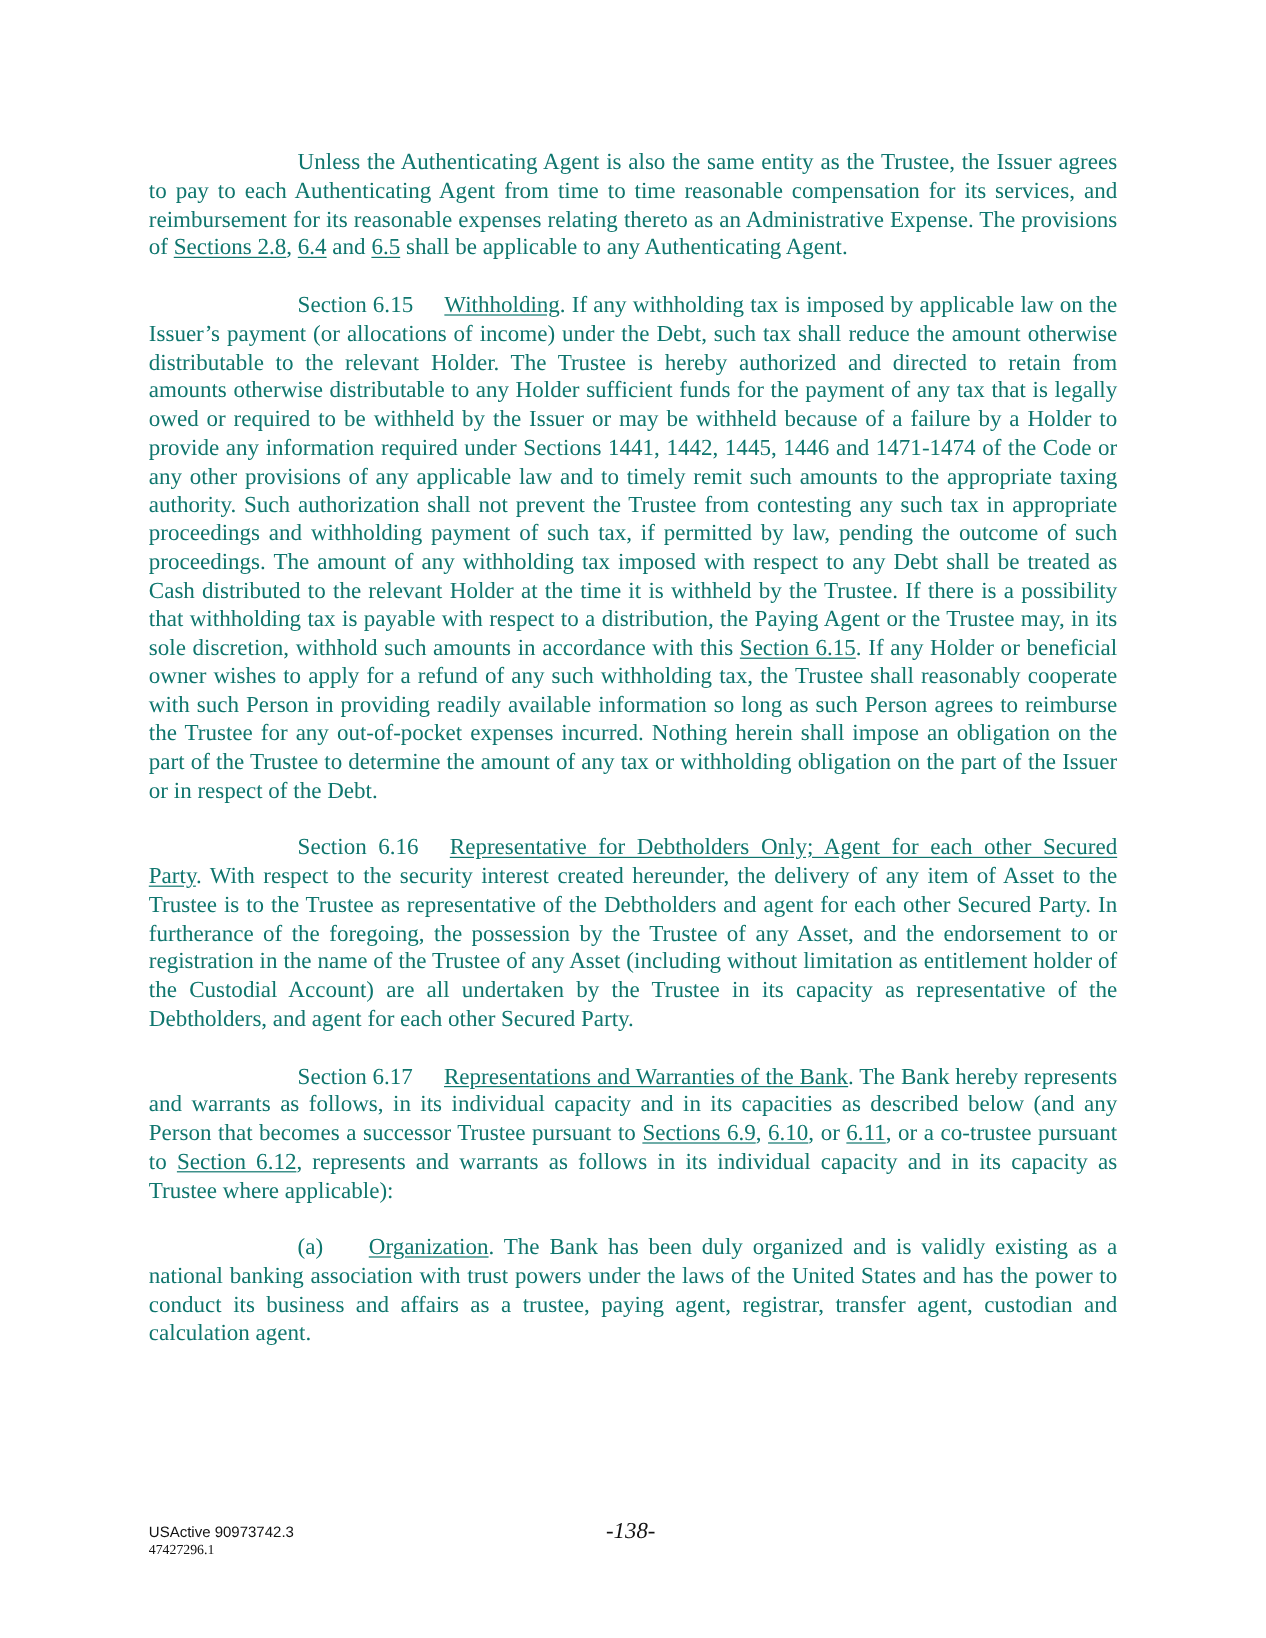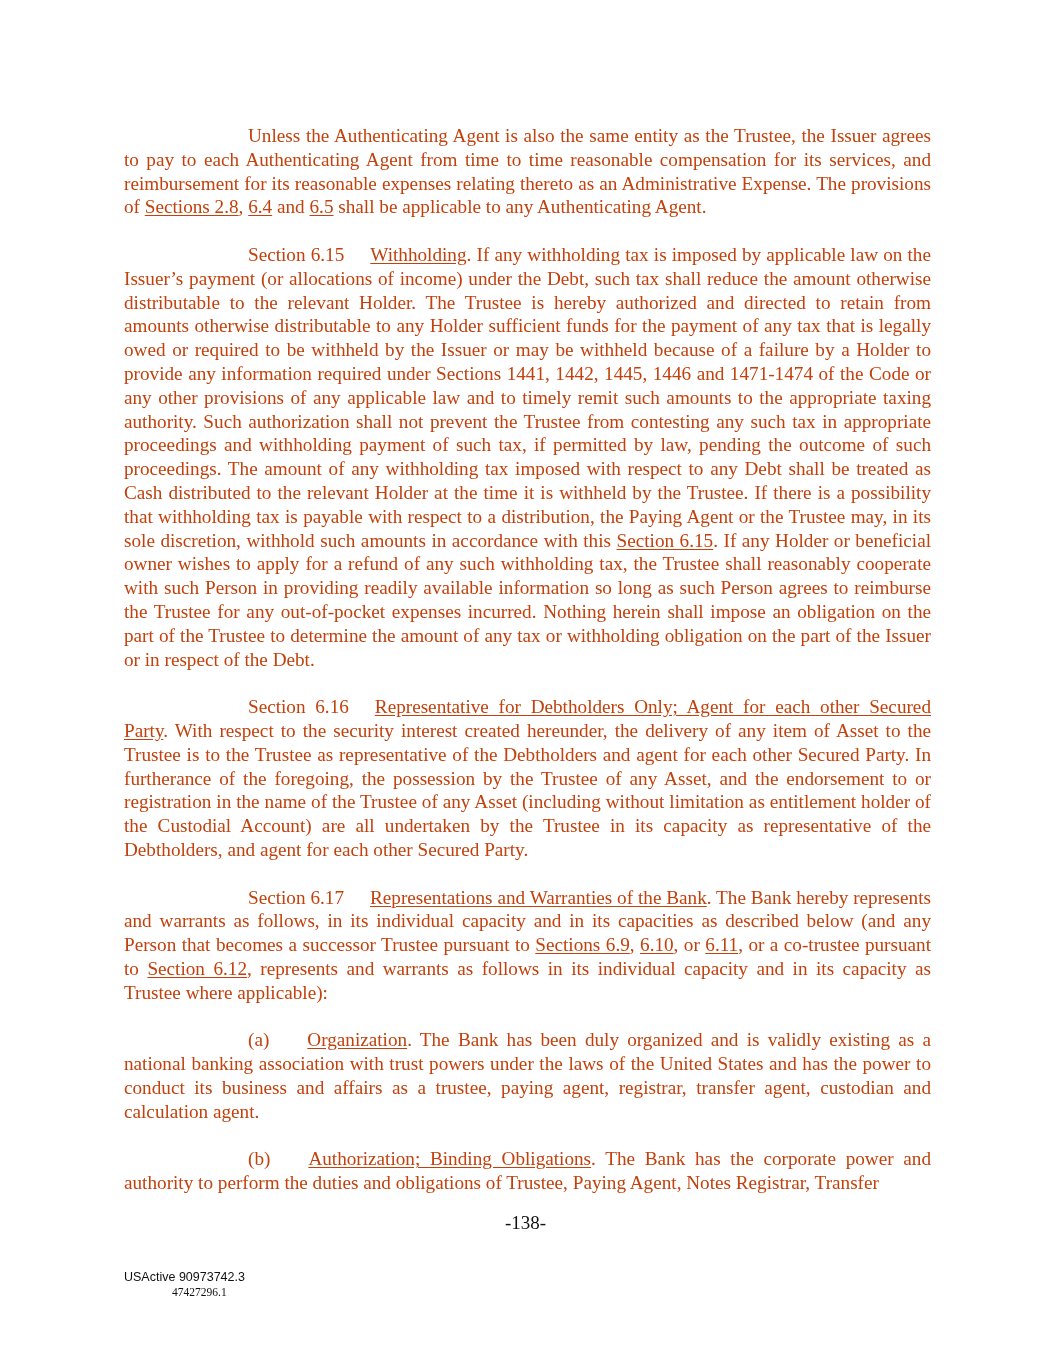--- a/index.html
+++ b/index.html
@@ -5,21 +5,21 @@
   html, body { margin: 0; padding: 0; background: #ffffff; }
   body { width: 1055px; height: 1365px; position: relative; overflow: hidden; }
   .page {
     position: absolute;
     left: 124px;
     top: 124px;
     width: 807px;
     font-family: "Liberation Serif", serif;
     font-size: 19.2px;
     line-height: 23.8px;
-    color: #c2410c;
+    color: #0f766e;
   }
   .para {
     text-align: justify;
     text-indent: 124px;
     margin: 0 0 23.8px 0;
   }
   .u { text-decoration: underline; text-underline-offset: 2px; }
   .tab { display: inline-block; width: 26px; }
   .tab2 { display: inline-block; width: 38px; }
   .footer-left {
@@ -27,47 +27,46 @@
     left: 124px;
     top: 1270px;
     font-family: "Liberation Sans", sans-serif;
     font-size: 12.5px;
     line-height: 15px;
     color: #111111;
   }
   .footer-left .sub {
     font-family: "Liberation Serif", serif;
     font-size: 11.5px;
-    margin-left: 48px;
   }
   .page-num {
     position: absolute;
     left: 505px;
-    top: 1212px;
+    top: 1266px;
     font-family: "Liberation Serif", serif;
     font-size: 19px;
     color: #111111;
+    font-style: italic;
   }
 </style>
 </head>
 <body>
 
 <div class="page">
 
   <p class="para"><span>Unless the Authenticating Agent is also the same entity as the Trustee, the Issuer agrees to pay to each Authenticating Agent from time to time reasonable compensation for its services, and reimbursement for its reasonable expenses relating thereto as an Administrative Expense.  The provisions of </span><span class="u">Sections 2.8</span><span>, </span><span class="u">6.4</span><span> and </span><span class="u">6.5</span><span> shall be applicable to any Authenticating Agent.</span></p>
 
   <p class="para"><span>Section 6.15</span><span class="tab"></span><span class="u">Withholding</span><span>.  If any withholding tax is imposed by applicable law on the Issuer’s payment (or allocations of income) under the Debt, such tax shall reduce the amount otherwise distributable to the relevant Holder.  The Trustee is hereby authorized and directed to retain from amounts otherwise distributable to any Holder sufficient funds for the payment of any tax that is legally owed or required to be withheld by the Issuer or may be withheld because of a failure by a Holder to provide any information required under Sections 1441, 1442, 1445, 1446 and 1471-1474 of the Code or any other provisions of any applicable law and to timely remit such amounts to the appropriate taxing authority.  Such authorization shall not prevent the Trustee from contesting any such tax in appropriate proceedings and withholding payment of such tax, if permitted by law, pending the outcome of such proceedings.  The amount of any withholding tax imposed with respect to any Debt shall be treated as Cash distributed to the relevant Holder at the time it is withheld by the Trustee.  If there is a possibility that withholding tax is payable with respect to a distribution, the Paying Agent or the Trustee may, in its sole discretion, withhold such amounts in accordance with this </span><span class="u">Section 6.15</span><span>.  If any Holder or beneficial owner wishes to apply for a refund of any such withholding tax, the Trustee shall reasonably cooperate with such Person in providing readily available information so long as such Person agrees to reimburse the Trustee for any out-of-pocket expenses incurred.  Nothing herein shall impose an obligation on the part of the Trustee to determine the amount of any tax or withholding obligation on the part of the Issuer or in respect of the Debt.</span></p>
 
   <p class="para"><span>Section 6.16</span><span class="tab"></span><span class="u">Representative for Debtholders Only; Agent for each other Secured Party</span><span>.  With respect to the security interest created hereunder, the delivery of any item of Asset to the Trustee is to the Trustee as representative of the Debtholders and agent for each other Secured Party.  In furtherance of the foregoing, the possession by the Trustee of any Asset, and the endorsement to or registration in the name of the Trustee of any Asset (including without limitation as entitlement holder of the Custodial Account) are all undertaken by the Trustee in its capacity as representative of the Debtholders, and agent for each other Secured Party.</span></p>
 
   <p class="para"><span>Section 6.17</span><span class="tab"></span><span class="u">Representations and Warranties of the Bank</span><span>.  The Bank hereby represents and warrants as follows, in its individual capacity and in its capacities as described below (and any Person that becomes a successor Trustee pursuant to </span><span class="u">Sections 6.9</span><span>, </span><span class="u">6.10</span><span>, or </span><span class="u">6.11</span><span>, or a co-trustee pursuant to </span><span class="u">Section 6.12</span><span>, represents and warrants as follows in its individual capacity and in its capacity as Trustee where applicable):</span></p>
 
   <p class="para"><span>(a)</span><span class="tab2"></span><span class="u">Organization</span><span>.  The Bank has been duly organized and is validly existing as a national banking association with trust powers under the laws of the United States and has the power to conduct its business and affairs as a trustee, paying agent, registrar, transfer agent, custodian and calculation agent.</span></p>
 
-  <p class="para"><span>(b)</span><span class="tab2"></span><span class="u">Authorization; Binding Obligations</span><span>.  The Bank has the corporate power and authority to perform the duties and obligations of Trustee, Paying Agent, Notes Registrar, Transfer</span></p>
 
 </div>
 
 <div class="footer-left">
   <div>USActive 90973742.3</div>
   <div class="sub">47427296.1</div>
 </div>
 <div class="page-num">-138-</div>
 
 </body></html>

